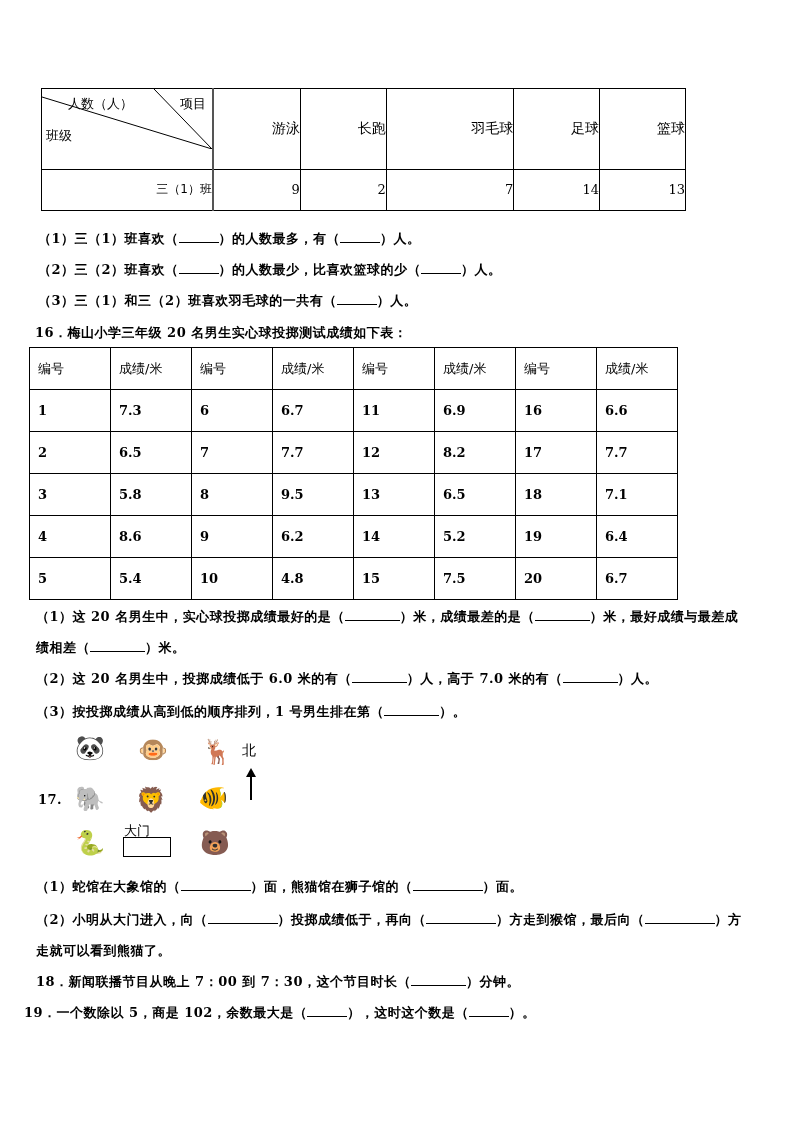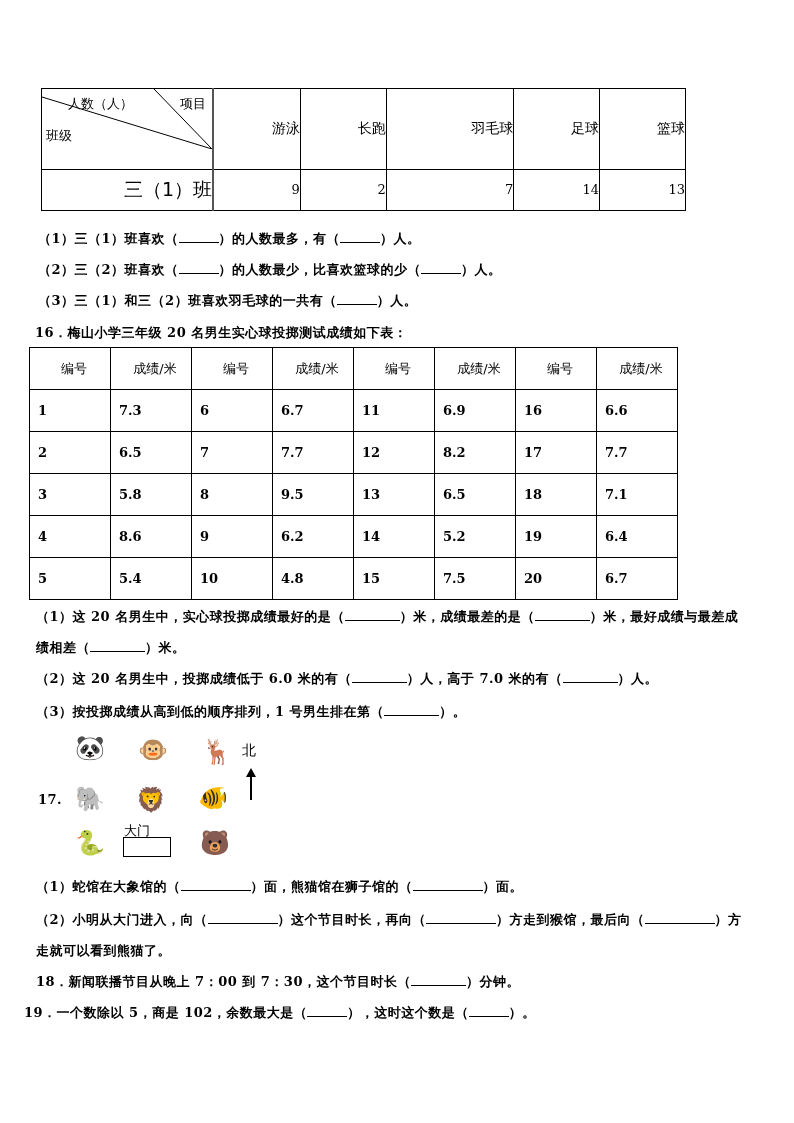--- a/index.html
+++ b/index.html
@@ -5,33 +5,33 @@
     html, body { margin: 0; padding: 0; background: #ffffff; }
     body { width: 794px; height: 1123px; position: relative; overflow: hidden;
            font-family: "DejaVu Serif", "Liberation Serif", serif; color: #000; }
     table { border-collapse: collapse; }
     
     #t1 { left: 41px; top: 88px; width: 645px; height: 123px; position: absolute; }
     #t1 td { border: 1px solid #000; text-align: right; font-size: 13px; padding: 0; }
     #t1 .hdr td { height: 60px; font-family: "DejaVu Sans", "Liberation Sans", sans-serif; font-size: 14px; }
     #t1 .row td { height: 30px; }
     #t1 .diag { width: 170px; position: relative; border-right: 2px solid #555; }
-    #t1 .cls { border-right: 2px solid #555; font-family: "DejaVu Sans", "Liberation Sans", sans-serif; font-size: 19px; }
+    #t1 .cls { border-right: 2px solid #555; font-family: "DejaVu Sans", "Liberation Sans", sans-serif; font-size: 12px; }
     .diag-svg { position: absolute; left: 0; top: 0; }
     .diag-top { position: absolute; left: 26px; top: 6px; font-family: "DejaVu Sans", sans-serif; font-size: 13px; }
     .diag-right { position: absolute; right: 6px; top: 6px; font-family: "DejaVu Sans", sans-serif; font-size: 13px; }
     .diag-left { position: absolute; left: 4px; top: 38px; font-family: "DejaVu Sans", sans-serif; font-size: 13px; }
 
     .q { position: absolute; font-size: 13px; font-weight: bold; white-space: nowrap; letter-spacing: 0.5px; }
     .blank { display: inline-block; border-bottom: 1px solid #000; height: 12px; vertical-align: baseline; }
 
     
     #t2 { position: absolute; left: 29px; top: 347px; width: 649px; }
     #t2 td { border: 1px solid #000; height: 41px; padding: 0 0 0 8px; font-size: 13px; font-weight: bold; width: 72px; }
-    #t2 .h td { font-family: "DejaVu Sans", "Liberation Sans", sans-serif; font-weight: normal; text-align: center; }
+    #t2 .h td { font-family: "DejaVu Sans", "Liberation Sans", sans-serif; font-weight: normal; }
 
     .animal { position: absolute; width: 30px; height: 30px; font-size: 24px; line-height: 30px; text-align: center; }
     .gate-box { position: absolute; left: 123px; top: 837px; width: 46px; height: 18px; border: 1px solid #000; }
     .gate-label { position: absolute; left: 124px; top: 822px; font-family: "DejaVu Sans", sans-serif; font-size: 13px; }
     .north-label { position: absolute; left: 242px; top: 742px; font-family: "DejaVu Sans", sans-serif; font-size: 14px; }
     .arrow { position: absolute; left: 246px; top: 768px; }
   </style>
 </head>
 <body>
 
@@ -170,21 +170,21 @@
 
 <div class="animal" style="left:75px; top:828px;">🐍</div>
 <div class="gate-label">大门</div>
 <div class="gate-box"></div>
 <div class="animal" style="left:200px; top:828px;">🐻</div>
 
 <div class="q" style="left:36px; top:878px;">
   <span>（1）蛇馆在大象馆的（</span><span class="blank" style="width:70px"></span><span>）面，熊猫馆在狮子馆的（</span><span class="blank" style="width:70px"></span><span>）面。</span>
 </div>
 <div class="q" style="left:36px; top:911px;">
-  <span>（2）小明从大门进入，向（</span><span class="blank" style="width:70px"></span><span>）这个节目时长，再向（</span><span class="blank" style="width:70px"></span><span>）方走到猴馆，最后向（</span><span class="blank" style="width:70px"></span><span>）方</span>
+  <span>（2）小明从大门进入，向（</span><span class="blank" style="width:70px"></span><span>）投掷成绩低于，再向（</span><span class="blank" style="width:70px"></span><span>）方走到猴馆，最后向（</span><span class="blank" style="width:70px"></span><span>）方</span>
 </div>
 <div class="q" style="left:36px; top:942px;">走就可以看到熊猫了。</div>
 
 <div class="q" style="left:36px; top:973px;">
   <span>18．新闻联播节目从晚上 7：00 到 7：30，这个节目时长（</span><span class="blank" style="width:55px"></span><span>）分钟。</span>
 </div>
 
 <div class="q" style="left:24px; top:1004px;text-align:right;">
   <span>19．一个数除以 5，商是 102，余数最大是（</span><span class="blank" style="width:40px"></span><span>），这时这个数是（</span><span class="blank" style="width:40px"></span><span>）。</span>
 </div>

